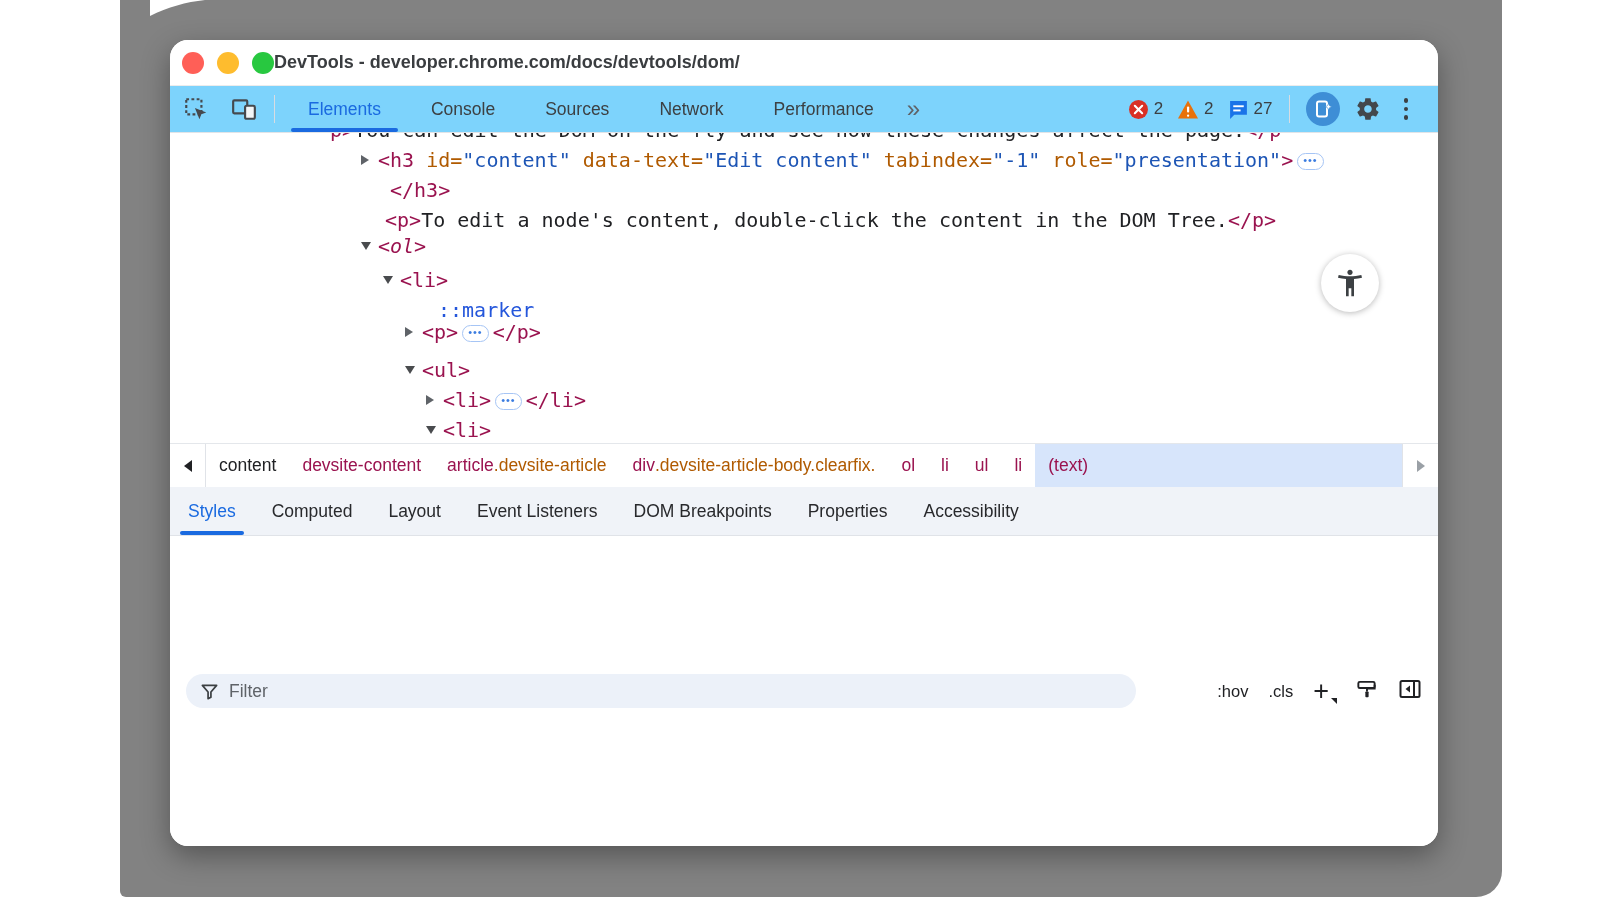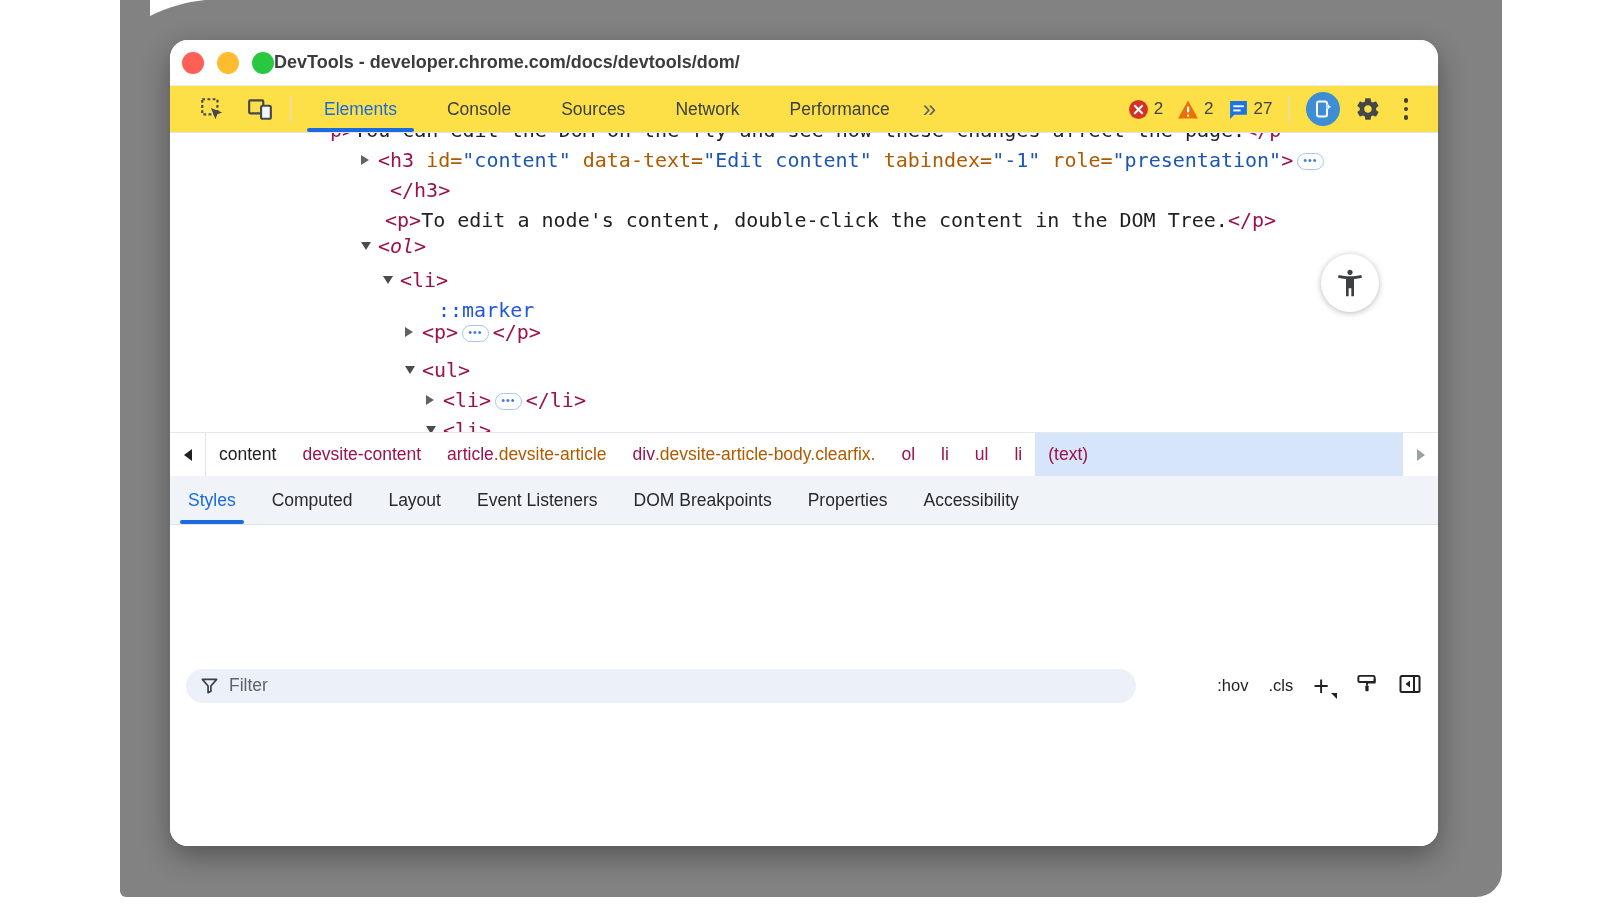--- a/index.html
+++ b/index.html
@@ -11,21 +11,21 @@
   .window{position:absolute;left:170px;top:40px;width:1268px;height:806px;background:#fff;border-radius:18px;box-shadow:0 10px 28px rgba(0,0,0,.35);display:flex;flex-direction:column;overflow:hidden}
 
   
   .titlebar{height:46px;background:#fff;border-bottom:1px solid #ececec;display:flex;align-items:center;flex:none}
   .lights{display:flex;gap:13px;margin-left:12px}
   .light{width:22px;height:22px;border-radius:50%}
   .light.red{background:#ff5f57}.light.yellow{background:#febc2e}.light.green{background:#28c840}
   .wtitle{font-size:18px;font-weight:700;color:#3a3d40}
 
   
-  .toolbar{height:47px;background:#fde047;border-bottom:1px solid #e1e4e8;display:flex;align-items:center;padding-left:28px;flex:none}
+  .toolbar{height:47px;background:#7dd3fc;border-bottom:1px solid #e1e4e8;display:flex;align-items:center;padding-left:12px;flex:none}
   .tb-icon{width:28px;height:28px;display:flex;align-items:center;justify-content:center;flex:none}
   .tb-icon+.tb-icon{margin-left:20px}
   .vdiv{width:1px;height:28px;background:#d8dce2;margin:0 8px 0 16px;flex:none}
   .main-tabs{display:flex;height:47px}
   .main-tab{padding:0 25px;line-height:46px;font-size:17.5px;color:#3c4043;position:relative;white-space:nowrap}
   .main-tab.active{color:#1a6ae0}
   .main-tab.active::after{content:"";position:absolute;left:8px;right:8px;bottom:1px;height:4px;background:#1a6ae0;border-radius:4px}
   .more-tabs{font-size:24px;color:#5f6368;padding:0 8px;line-height:44px}
   .right-cluster{display:flex;align-items:center;margin-left:auto;padding-right:22px;gap:14px}
   .badge{display:flex;align-items:center;gap:5px;font-size:17px;color:#3c4043}
@@ -59,21 +59,21 @@
   .crumb.sel{background:#d7e5fb;flex:1}
   .c-plain{color:#202124}.c-tag{color:#9a134f}.c-class{color:#b05a00}
 
   
   .sidetabs{height:49px;background:#f0f3f8;border-bottom:1px solid #e0e3e8;display:flex;align-items:stretch;font-size:17.5px;color:#28292c;flex:none}
   .side-tab{padding:0 18px;display:flex;align-items:center;position:relative;white-space:nowrap}
   .side-tab.active{color:#1a6ae0}
   .side-tab.active::after{content:"";position:absolute;left:10px;right:10px;bottom:0;height:4px;background:#1a6ae0;border-radius:4px}
 
   
-  .filterbar{flex:1;display:flex;align-items:center;background:#fff;padding:11px 16px;gap:14px}
+  .filterbar{flex:1;display:flex;align-items:center;background:#fff;padding:0 16px;gap:14px}
   .filter-pill{flex:1;max-width:950px;height:34px;background:#ecf1f9;border-radius:17px;display:flex;align-items:center;padding:0 14px;gap:10px}
   .filter-pill input{flex:1;background:transparent;border:0;outline:0;font-size:17.5px;color:#3c4043;font-family:"Liberation Sans",sans-serif}
   .filter-pill input::placeholder{color:#5f6368;opacity:1}
   .controls{display:flex;align-items:center;gap:20px;margin-left:auto}
   .ctl-label{font-size:16.5px;color:#202124}
   .plus{position:relative;font-size:27px;color:#202124;line-height:20px;padding-right:6px}
   .plus::after{content:"";position:absolute;right:-2px;bottom:-3px;border-top:6px solid #202124;border-left:6px solid transparent}
 </style>
 </head>
 <body>

